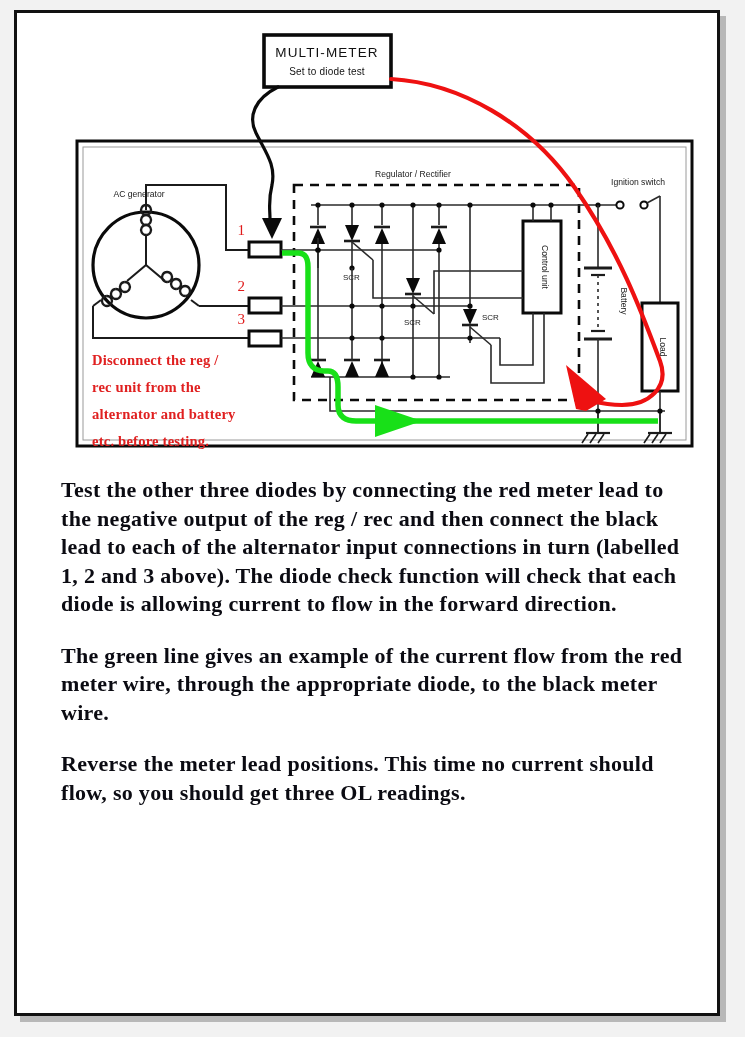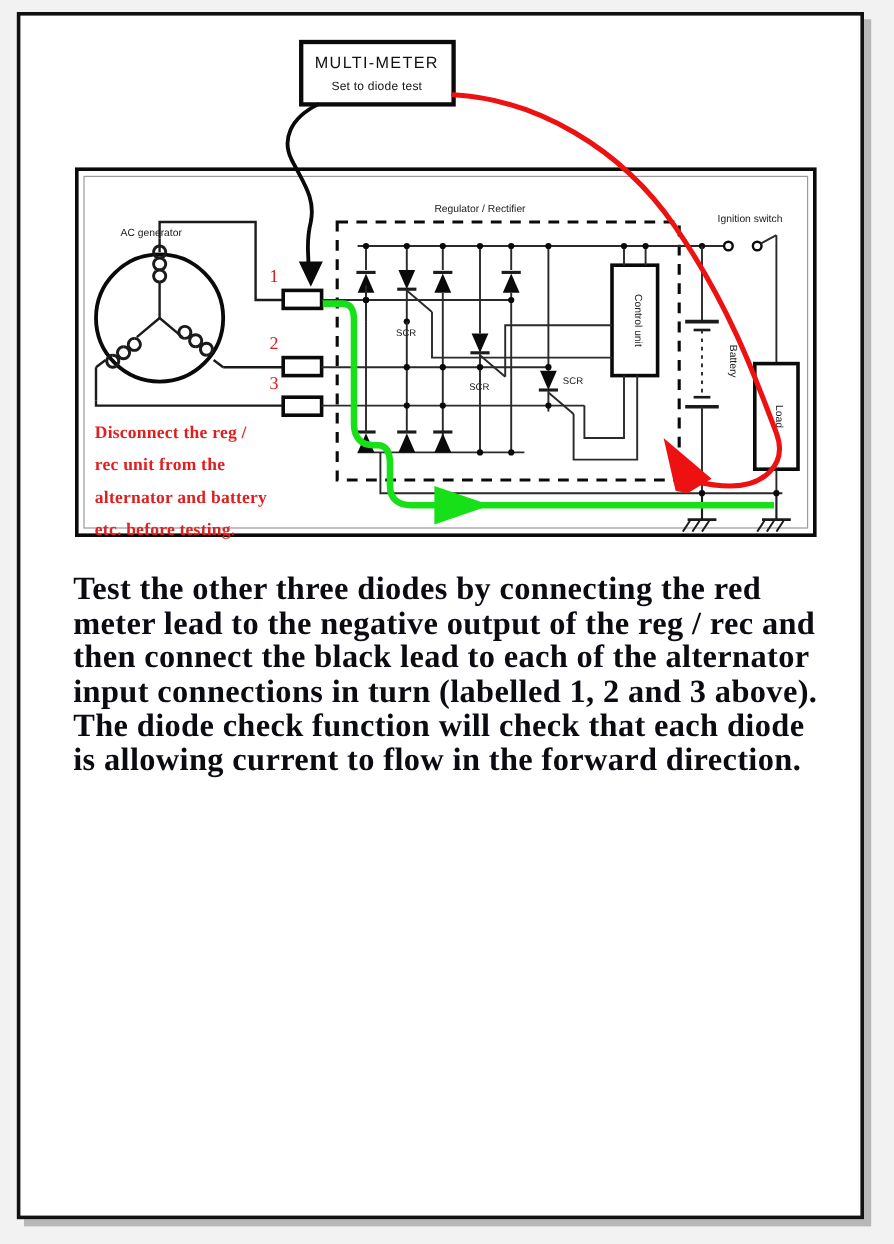--- a/index.html
+++ b/index.html
@@ -28,34 +28,34 @@
     top: 10px;
     width: 706px;
     height: 1006px;
     background: #ffffff;
     border: 3px solid #111111;
     box-sizing: border-box;
     box-shadow: 6px 6px 0 0 #b8b8b8;
   }
   .diagram-wrap {
     position: absolute;
-    left: 0px;
+    left: 13px;
     top: 0px;
     width: 592px;
     height: 470px;
   }
   .body-text {
     position: absolute;
     left: 44px;
     top: 463px;
     width: 634px;
   }
   .para {
     font-family: "Liberation Serif", serif;
-    font-size: 27px;
+    font-size: 22px;
     font-weight: bold;
     line-height: 28.5px;
     color: #0b0b12;
     letter-spacing: 0.3px;
     margin: 0 0 23px 0;
     text-align: left;
   }
   .para:last-child { margin-bottom: 0; }
   svg { display: block; }
   .wire { stroke: #1b1b1b; fill: none; }
@@ -357,16 +357,18 @@
           <text class="warn" x="62" y="379">rec unit from the</text>
           <text class="warn" x="62" y="406">alternator and battery</text>
           <text class="warn" x="62" y="433">etc. before testing.</text>
         </g>
 
       </svg>
     </div>
 
     <div class="body-text">
       <p class="para">Test the other three diodes by connecting the red meter lead to the negative output of the reg / rec and then connect the black lead to each of the alternator input connections in turn (labelled 1, 2 and 3 above). The diode check function will check that each diode is allowing current to flow in the forward direction.</p>
+      <p class="para">The green line gives an example of the current flow from the red meter wire, through the appropriate diode, to the black meter wire.</p>
+      <p class="para">Reverse the meter lead positions. This time no current should flow, so you should get three OL readings.</p>
     </div>
 
   </div>
 </div>
 
 </body></html>

